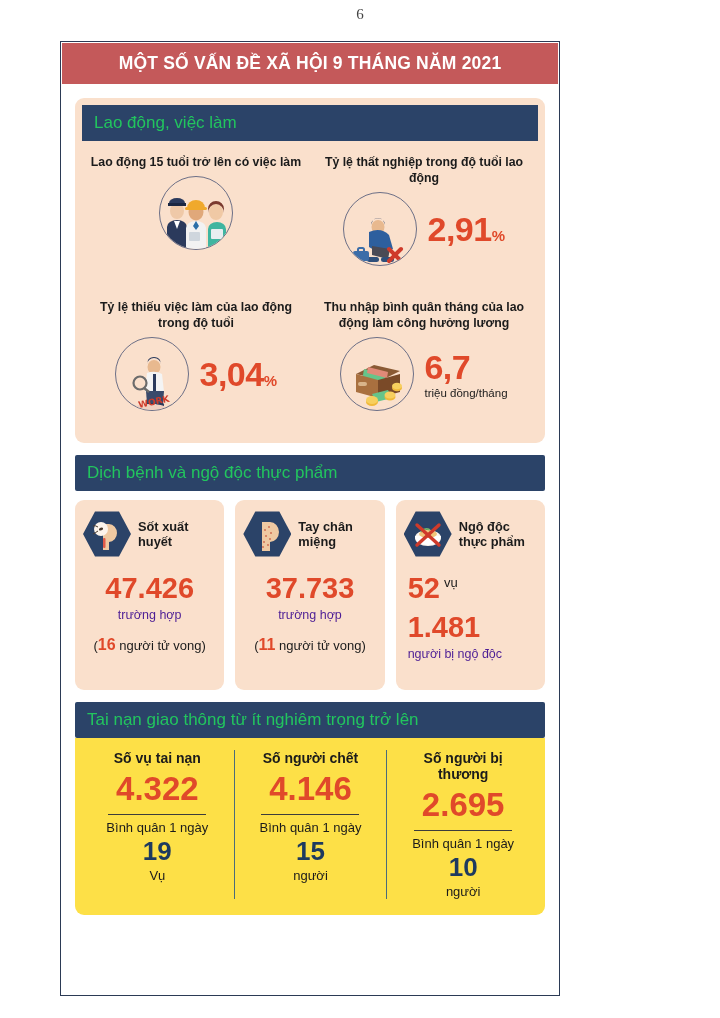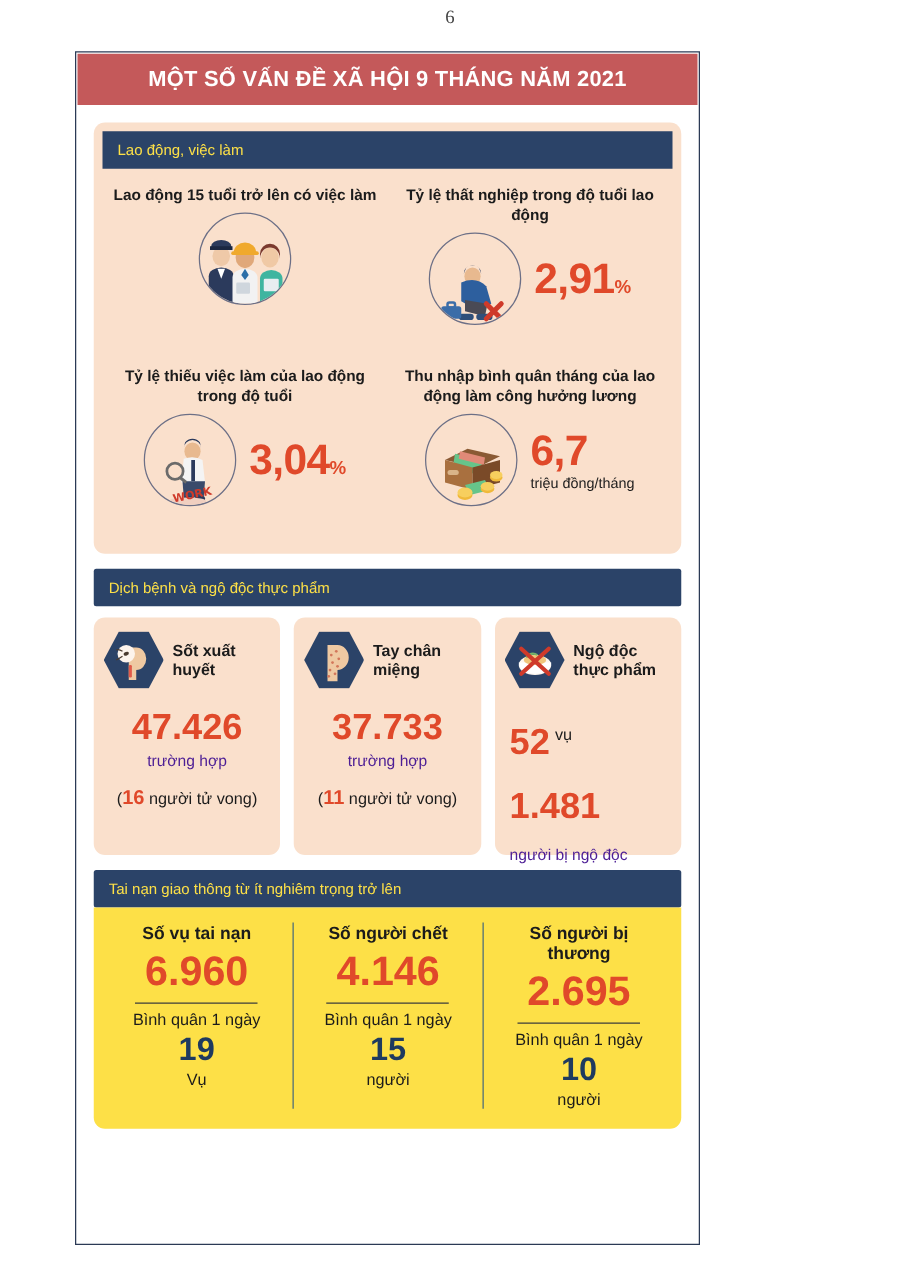--- a/index.html
+++ b/index.html
@@ -34,22 +34,22 @@
 
   
   .panel{
     background:#fae0cc;
     border-radius:9px;
     padding:7px;
     box-sizing:border-box;
   }
   .bar{
     background:#2b4368;
-    color:#fde047;
-    font-size:12px;
+    color:#22c55e;
+    font-size:17px;
     padding:8px 12px;
     box-sizing:border-box;
   }
   .bar-inset{margin:0 0 4px 0;}
 
   
   .labour{margin-top:4px;height:345px;}
   .lab-grid{
     display:grid;
     grid-template-columns:1fr 1fr;
@@ -104,21 +104,21 @@
   .card-title{
     font-size:12.8px;font-weight:bold;color:#1b1b1b;line-height:1.2;
   }
   .card-num{
     color:#e0492a;font-size:29px;font-weight:bold;line-height:1;
     margin-top:16px;
   }
   .card-unit{font-size:12.5px;color:#4c1d95;margin-top:5px;}
   .card-paren{font-size:13px;color:#1b1b1b;margin-top:14px;}
   .card-paren .hl{color:#e0492a;font-size:16px;font-weight:bold;}
-  .card-left{align-items:flex-start;gap:12px;}
+  .card-left{align-items:flex-start;}
   .card-left .card-num,.card-left .card-unit{align-self:flex-start;margin-left:4px;}
   .sup-unit{font-size:13px;color:#1b1b1b;font-weight:normal;vertical-align:super;margin-left:4px;}
 
   
   .traffic-wrap{margin-top:12px;}
   .traffic-bar{border-radius:2px;}
   .traffic-panel{
     background:#fde047;border-radius:0 0 9px 9px;
     padding:12px 6px 16px 6px;
   }
@@ -345,21 +345,21 @@
 
     </div>
 
     <div class="traffic-wrap">
       <div class="bar traffic-bar">Tai nạn giao thông từ ít nghiêm trọng trở lên</div>
       <div class="traffic-panel">
         <div class="traffic-grid">
 
           <div class="tcol">
             <div class="t-title">Số vụ tai nạn</div>
-            <div class="t-big">6.960</div>
+            <div class="t-big">4.322</div>
             <div class="t-rule"></div>
             <div class="t-avg-label">Bình quân 1 ngày</div>
             <div class="t-avg-num">19</div>
             <div class="t-avg-unit">Vụ</div>
           </div>
 
           <div class="tcol">
             <div class="t-title">Số người chết</div>
             <div class="t-big">4.146</div>
             <div class="t-rule"></div>

